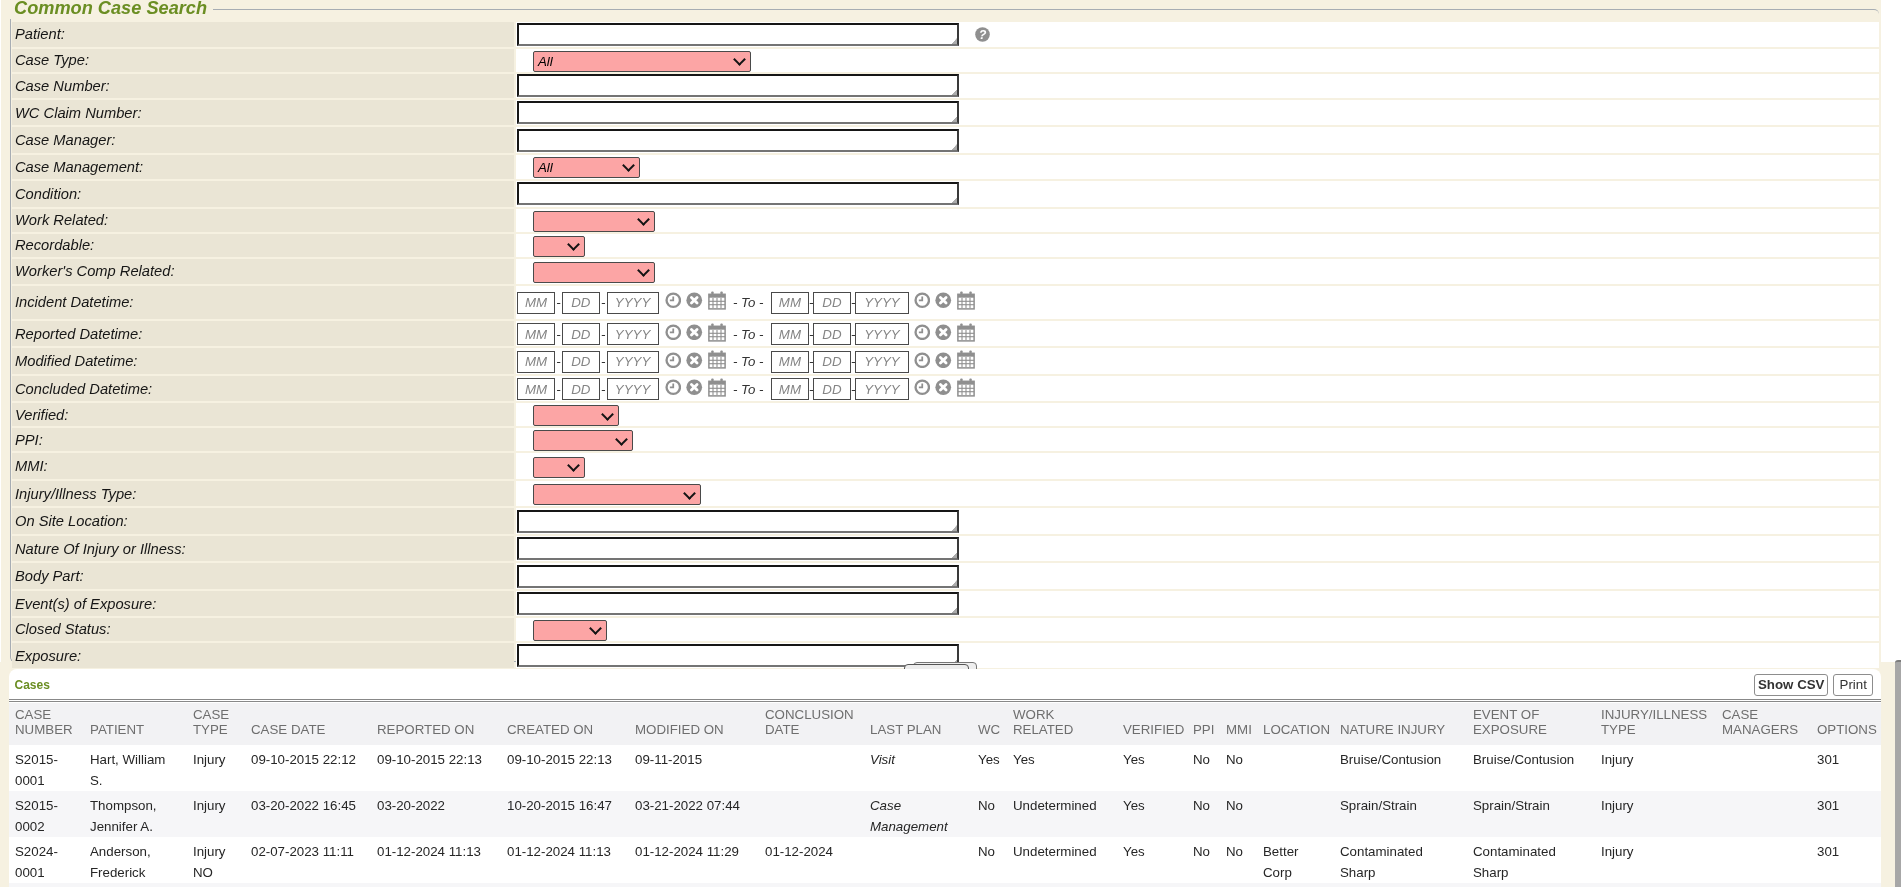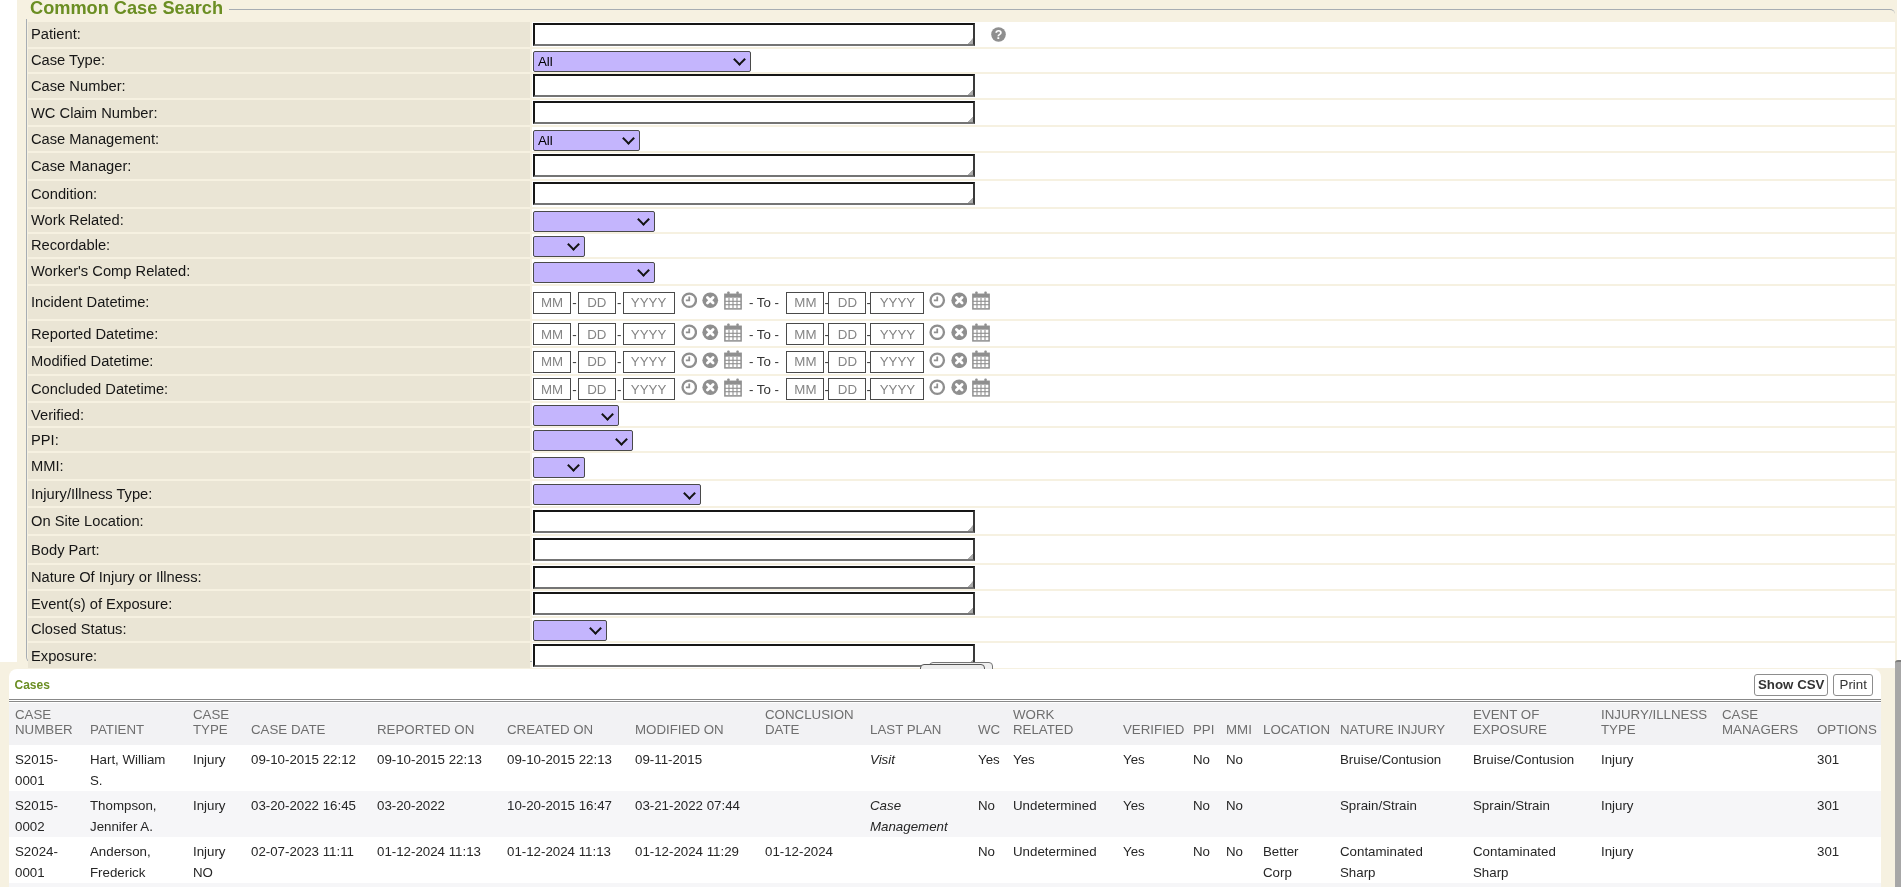--- a/index.html
+++ b/index.html
@@ -1,30 +1,30 @@
 <!DOCTYPE html>
 <html><head><meta charset="utf-8"><style>
 * { box-sizing: border-box; }
 html,body { margin:0; padding:0; }
 body { width:1901px; height:887px; position:relative; overflow:hidden; background:#fff;
   font-family:"Liberation Sans", sans-serif; }
 #bgbot { position:absolute; left:0; top:661.5px; width:1901px; height:226px; background:#f6f1e1; }
-#formbox { position:absolute; left:17px; top:0; width:1880px; height:668.5px; background:#f6f1e1; overflow:hidden; }
+#formbox { position:absolute; left:1px; top:0; width:1880px; height:668.5px; background:#f6f1e1; overflow:hidden;font-style:italic; }
 #fsb { position:absolute; left:9px; top:9px; width:1869px; height:652.5px; border:1px solid #a7adb3; border-right:none; border-radius:5px; }
 #legend { position:absolute; left:7px; top:-3px; padding:0 6px; background:#f6f1e1; color:#6b8e23;
   font-size:18.2px; font-weight:bold; line-height:22px; }
 #frm { position:absolute; left:9px; top:19.5px; width:1871px; border-collapse:separate; border-spacing:2px; table-layout:fixed; }
 #frm td.l { background:#eae5d5; color:#161616; font-size:14.7px; padding:0 0 0 3px; vertical-align:middle; }
 #frm td.r { background:#fff; padding:0; vertical-align:middle; }
 .ta { width:442px; height:23px; margin-left:1px; border:2px solid; border-color:#161616 #3a3a3a #747474 #161616;
   background:#fff; position:relative; }
 .ta::after { content:""; position:absolute; right:0; bottom:0; width:7.5px; height:7.5px;
   background:linear-gradient(to top left, #ababab 0 3.8px, transparent 4.2px); }
-.sb { display:inline-block; height:21px; margin:2px 0 0 1px; border:1px solid #4a4a4a; border-radius:2px;
-  background:#c4b5fd; position:relative; font-size:13.3px; line-height:19px; padding-left:4px; color:#000; vertical-align:middle; }
+.sb { display:inline-block; height:21px; margin:2px 0 0 17px; border:1px solid #4a4a4a; border-radius:2px;
+  background:#fca5a5; position:relative; font-size:13.3px; line-height:19px; padding-left:4px; color:#000; vertical-align:middle; }
 .sb::after { content:""; position:absolute; right:6.5px; top:3.3px; width:7px; height:7px;
   border-right:2.6px solid #141414; border-bottom:2.6px solid #141414; transform:rotate(45deg); }
 .dr { display:flex; align-items:center; margin:1px 0 0 1px; height:24px; font-size:13.3px; color:#333; }
 .di { display:flex; align-items:center; justify-content:center; height:22px; border:1px solid #4a4a4a;
   color:#848484; font-size:13.3px; background:#fff; }
 .dsh { width:6.8px; text-align:center; color:#333; }
 .dsh2 { width:4px; text-align:center; color:#333; }
 .ic { margin-left:5px; margin-top:-4px; flex:none; }
 .ic:first-of-type { margin-left:6px; }
 .to { white-space:pre; }
@@ -75,30 +75,30 @@
           <td class="r">
             <div class="ta"></div>
           </td>
         </tr>
 <tr style="height:25.2px">
           <td class="l">WC Claim Number:</td>
           <td class="r">
             <div class="ta"></div>
           </td>
         </tr>
+<tr style="height:25.3px">
+          <td class="l">Case Manager:</td>
+          <td class="r">
+            <div class="ta"></div>
+          </td>
+        </tr>
 <tr style="height:23.9px">
           <td class="l">Case Management:</td>
           <td class="r"><div class="sb" style="width:107px"><span>All</span></div></td>
         </tr>
-<tr style="height:25.3px">
-          <td class="l">Case Manager:</td>
-          <td class="r">
-            <div class="ta"></div>
-          </td>
-        </tr>
 <tr style="height:26.0px">
           <td class="l">Condition:</td>
           <td class="r">
             <div class="ta"></div>
           </td>
         </tr>
 <tr style="height:21.4px">
           <td class="l">Work Related:</td>
           <td class="r"><div class="sb" style="width:122px"><span></span></div></td>
         </tr>
@@ -365,28 +365,28 @@
 <tr style="height:24.8px">
           <td class="l">Injury/Illness Type:</td>
           <td class="r"><div class="sb" style="width:168px"><span></span></div></td>
         </tr>
 <tr style="height:26.2px">
           <td class="l">On Site Location:</td>
           <td class="r">
             <div class="ta"></div>
           </td>
         </tr>
+<tr style="height:24.5px">
+          <td class="l">Nature Of Injury or Illness:</td>
+          <td class="r">
+            <div class="ta"></div>
+          </td>
+        </tr>
 <tr style="height:26.5px">
           <td class="l">Body Part:</td>
-          <td class="r">
-            <div class="ta"></div>
-          </td>
-        </tr>
-<tr style="height:24.5px">
-          <td class="l">Nature Of Injury or Illness:</td>
           <td class="r">
             <div class="ta"></div>
           </td>
         </tr>
 <tr style="height:24.5px">
           <td class="l">Event(s) of Exposure:</td>
           <td class="r">
             <div class="ta"></div>
           </td>
         </tr>

